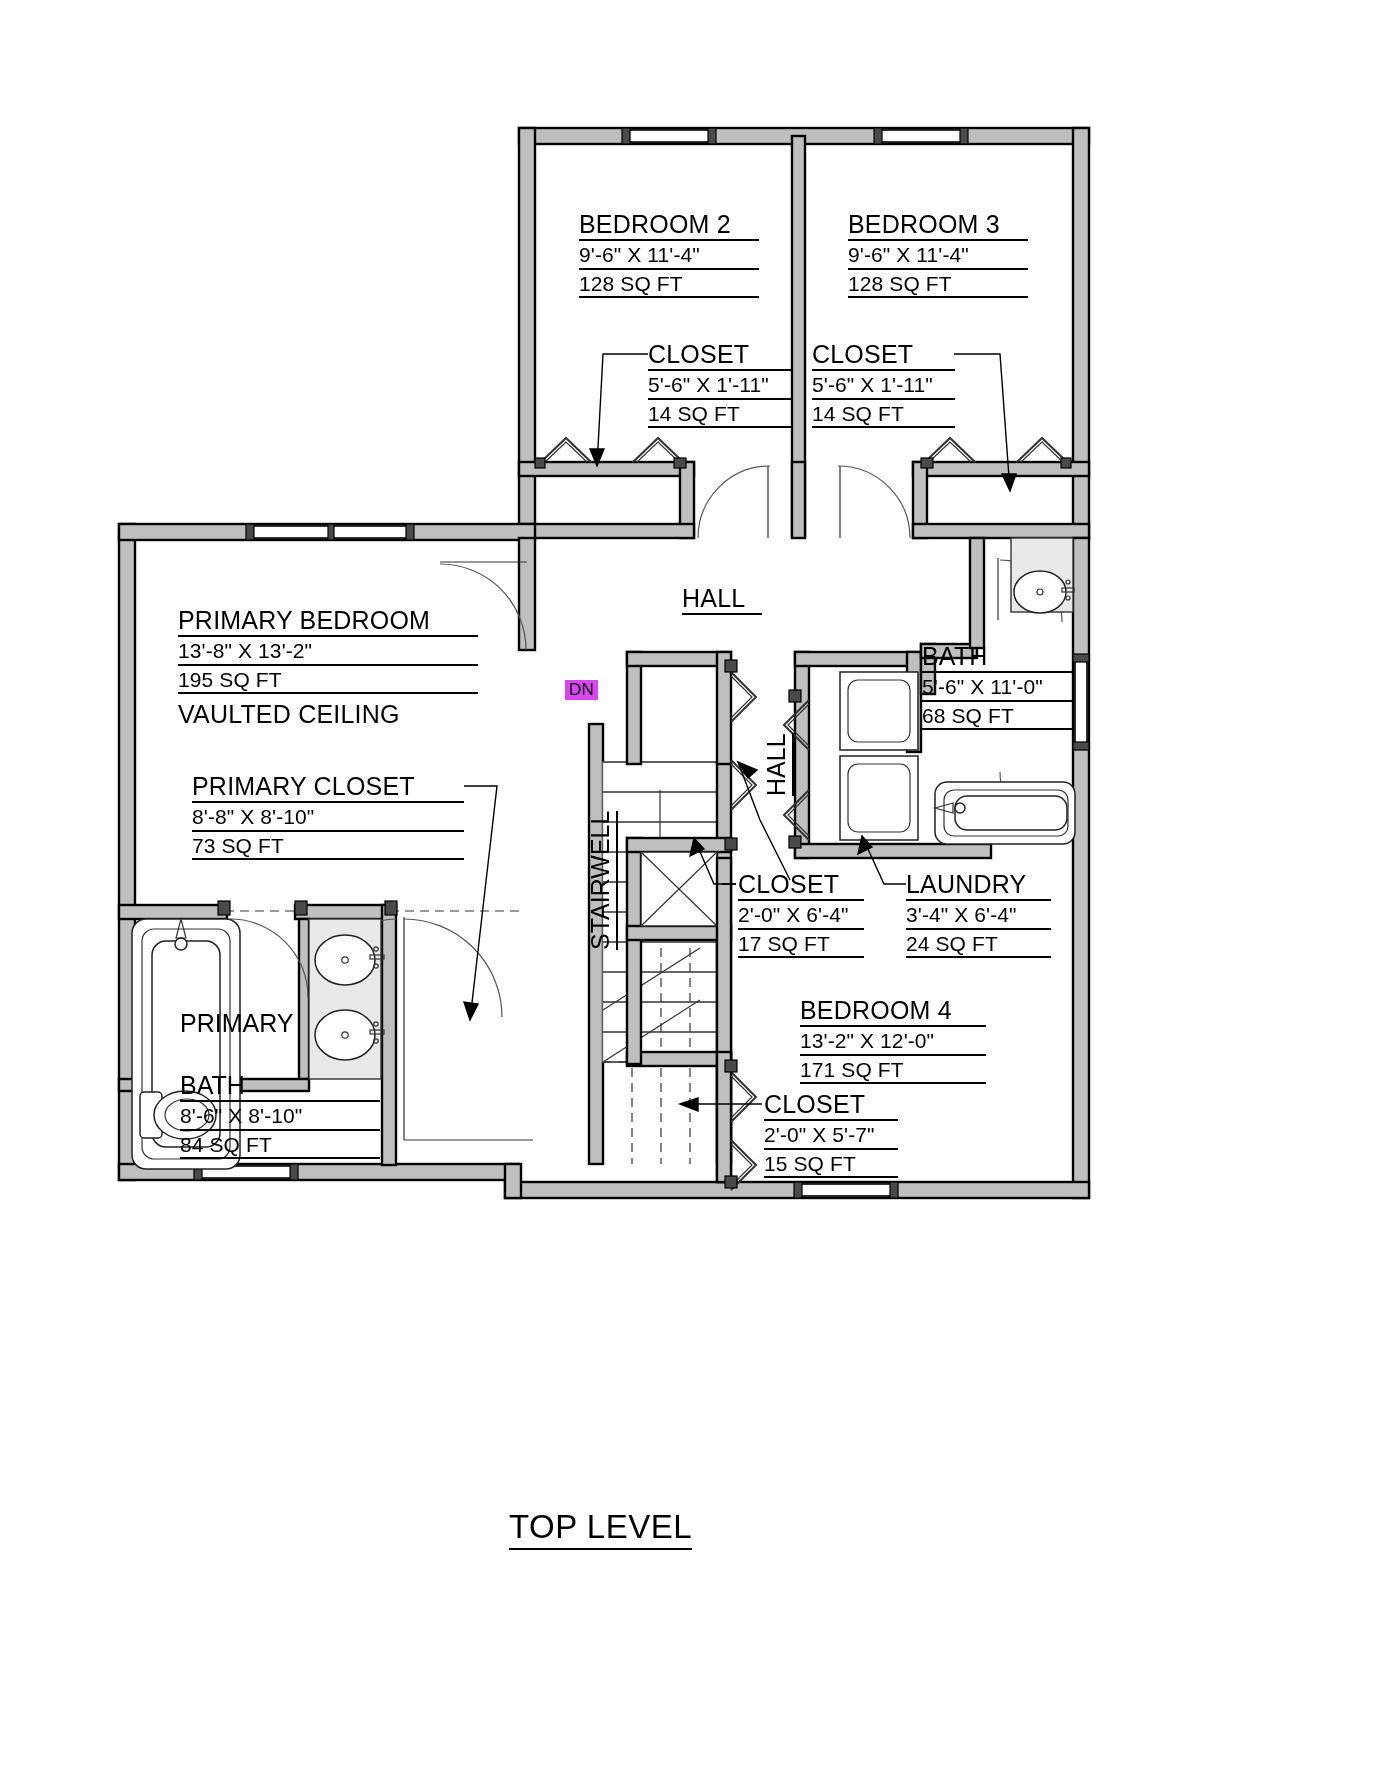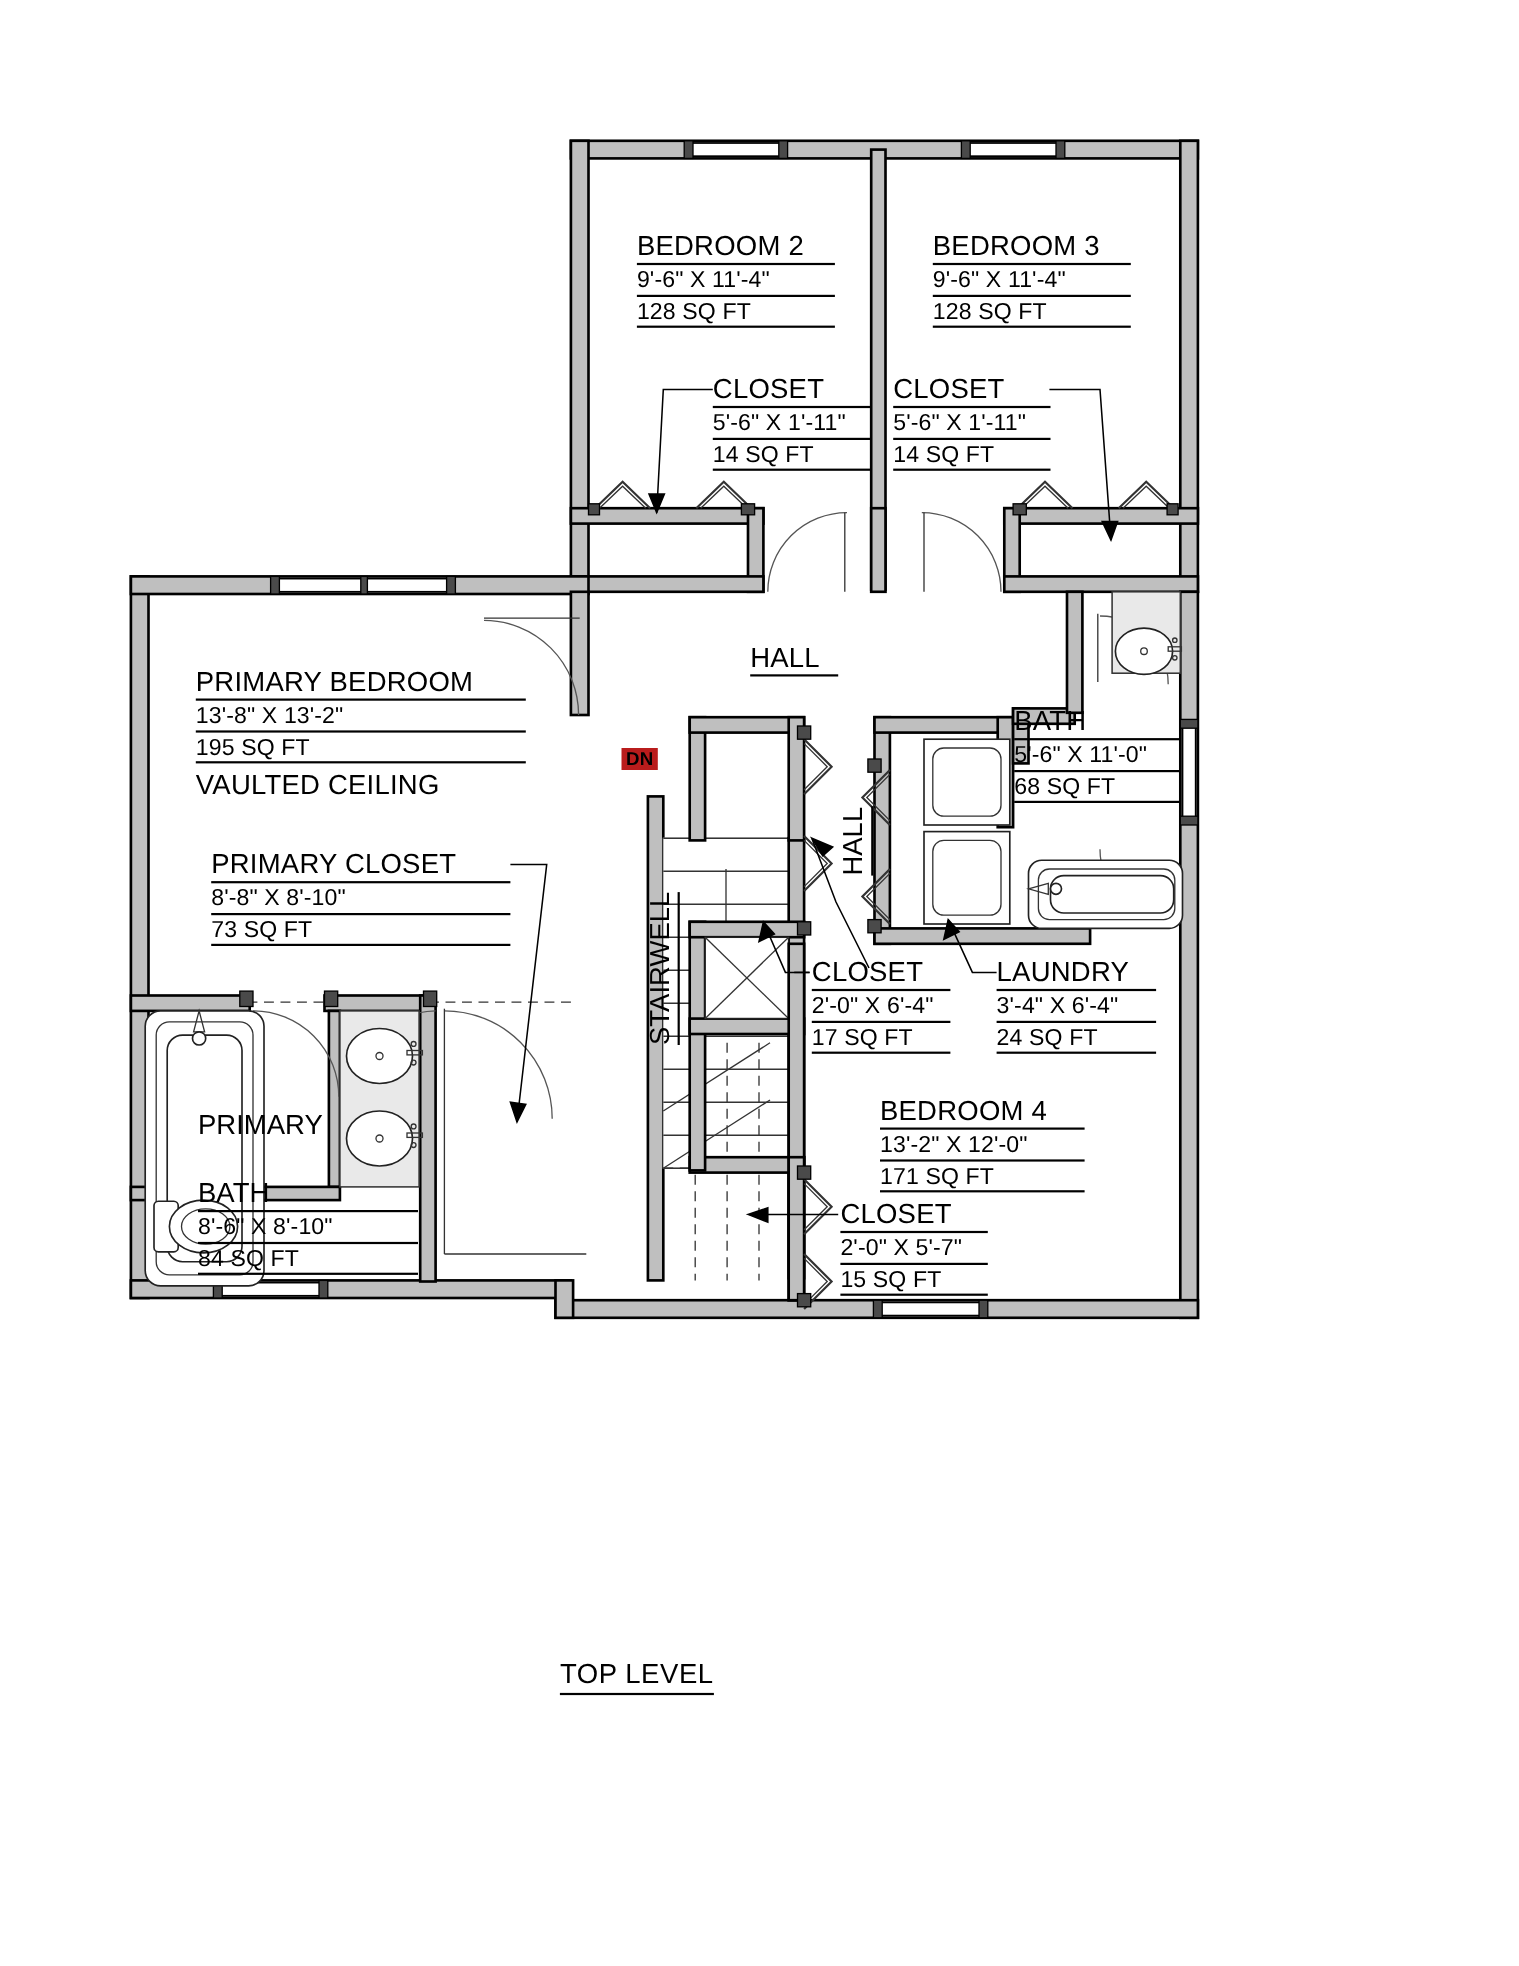--- a/index.html
+++ b/index.html
@@ -67,21 +67,21 @@
     position: absolute;
     font-size: 25px;
     white-space: nowrap;
     transform-origin: 0 0;
     border-bottom: 2.5px solid #000;
     padding-bottom: 1px;
   }
 
   .title-block {
     position: absolute;
-    font-size: 25px;
+    font-size: 33px;
     letter-spacing: 0.5px;
     border-bottom: 2.5px solid #000;
     padding-bottom: 2px;
   }
   .tiny {
     position: absolute;
     font-size: 17px;
     letter-spacing: 0.3px;
   }
   svg { display:block; }
@@ -461,17 +461,17 @@
   </div>
 
   <div class="lbl" style="left:682px; top:584px; width:80px;">
     <span class="nm">HALL</span>
   </div>
 
   <div class="vtext" style="left:762px; top:796px; transform:rotate(-90deg);">HALL</div>
 
   <div class="vtext" style="left:586px; top:950px; transform:rotate(-90deg);">STAIRWELL</div>
 
-  <div class="tiny" style="left:565px; top:680px; background:#b91c1c; padding:0 4px;font-weight:bold;">DN</div>
+  <div class="tiny" style="left:565px; top:680px; background:#d946ef; padding:0 4px;">DN</div>
 
   <div class="title-block" style="left:509px; top:1508px;">TOP LEVEL</div>
 
 </div>
 
 </body></html>

